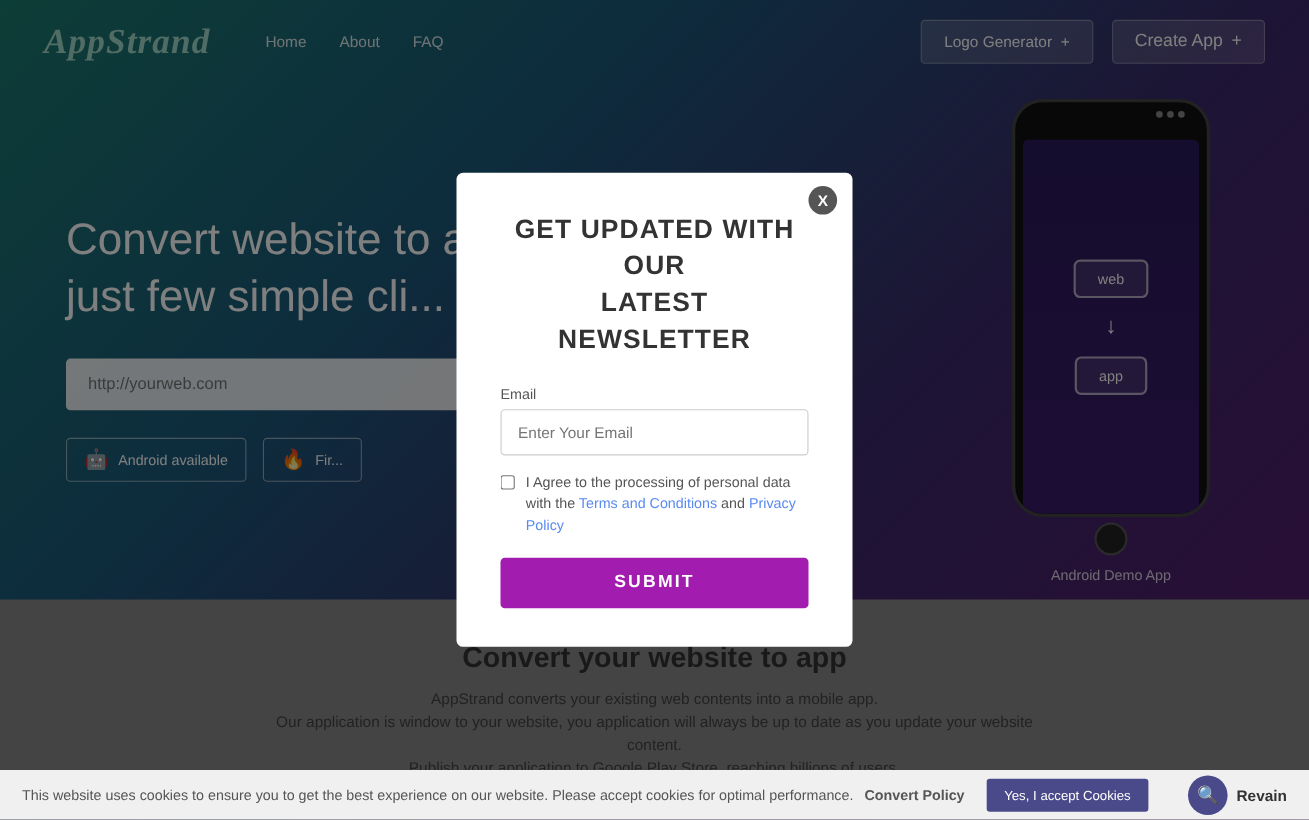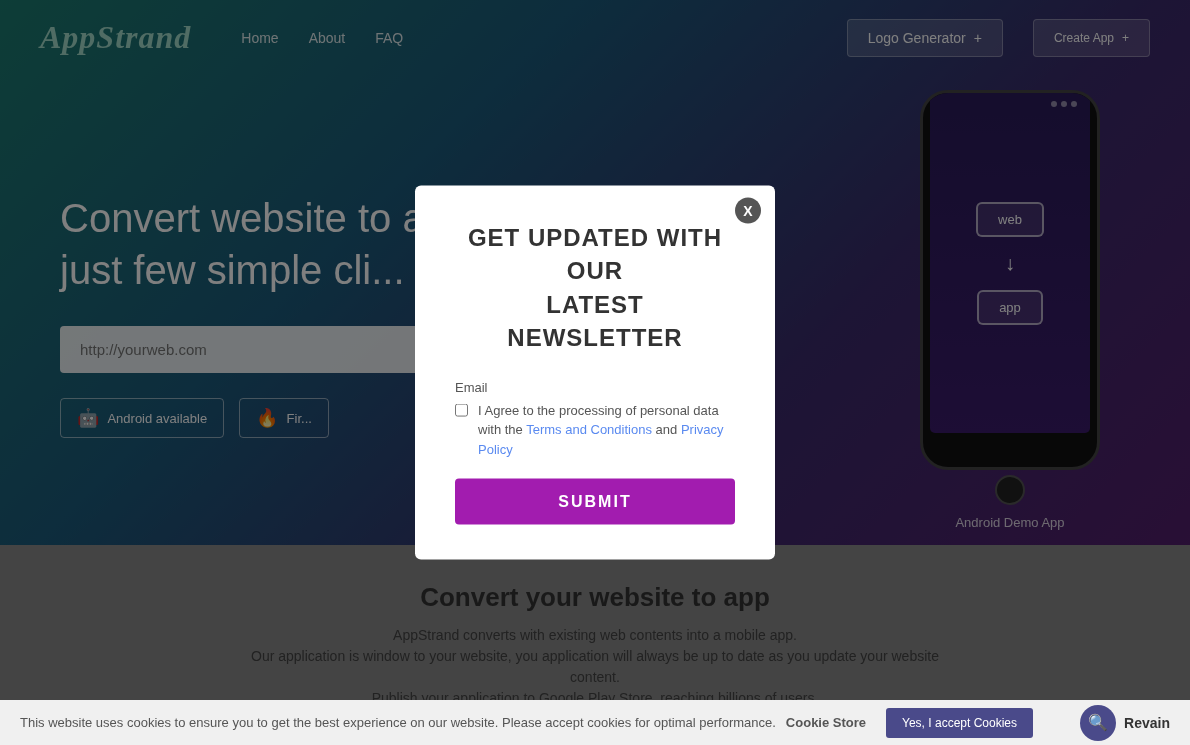--- a/index.html
+++ b/index.html
@@ -41,41 +41,41 @@
       flex: 1;
     }
     .nav a {
       color: rgba(255,255,255,0.85);
       text-decoration: none;
       font-size: 14px;
       cursor: pointer;
     }
     .header-buttons {
       display: flex;
-      gap: 30px;
+      gap: 17px;
     }
     .btn-logo-gen {
       background: rgba(255,255,255,0.15);
       border: 1px solid rgba(255,255,255,0.3);
       color: white;
       padding: 10px 20px;
       border-radius: 4px;
       font-size: 14px;
       cursor: pointer;
       display: flex;
       align-items: center;
       gap: 8px;
     }
     .btn-create-app {
       background: rgba(255,255,255,0.15);
       border: 1px solid rgba(255,255,255,0.3);
       color: white;
       padding: 10px 20px;
       border-radius: 4px;
-      font-size: 12px;
+      font-size: 16px;
       cursor: pointer;
       display: flex;
       align-items: center;
       gap: 8px;
     }
 
     
     .hero {
       position: absolute;
       top: 75px;
@@ -139,21 +139,21 @@
     .phone-mockup {
       width: 180px;
       height: 380px;
       background: #111;
       border-radius: 28px;
       border: 3px solid #444;
       margin: 0 auto;
       overflow: hidden;
       position: relative;
       display: flex;
-      align-items: flex-start;
+      align-items: flex-end;
       justify-content: center;
     }
     .phone-screen {
       width: 160px;
       height: 340px;
       background: linear-gradient(180deg, #2a1a5a 0%, #3a1a6a 100%);
       display: flex;
       flex-direction: column;
       align-items: center;
       justify-content: center;
@@ -433,48 +433,49 @@
       <div class="phone-app-box">app</div>
     </div>
   </div>
   <div class="phone-home-btn"></div>
   <div class="phone-caption">Android Demo App</div>
 </div>
 
 <div class="lower-section">
   <h2>Convert your website to app</h2>
   <p>
-    <span>AppStrand converts with existing web contents into a mobile app.</span><br>
+    <span>AppStrand converts your existing web contents into a mobile app.</span><br>
     <span>Our application is window to your website, you application will always be up to date as you update your website content.</span><br>
     <span>Publish your application to Google Play Store, reaching billions of users.</span>
   </p>
 </div>
 
 <div class="overlay"></div>
 
 <div class="modal">
   <button class="modal-close">X</button>
   <div class="modal-title">
     <span>GET UPDATED WITH OUR</span><br>
     <span>LATEST NEWSLETTER</span>
   </div>
   <div class="modal-label">Email</div>
+  <input class="modal-input" type="email" placeholder="Enter Your Email" style="">
   <div class="modal-checkbox-row">
     <input type="checkbox" style="">
     <span>
       <span>I Agree to the processing of personal data with the</span>
       <a>Terms and Conditions</a>
       <span>and</span>
       <a>Privacy Policy</a>
     </span>
   </div>
   <button class="modal-submit">SUBMIT</button>
 </div>
 
 <div class="cookie-bar">
   <span>This website uses cookies to ensure you to get the best experience on our website. Please accept cookies for optimal performance.</span>
-  <a>Cookie Store</a>
+  <a>Convert Policy</a>
   <button class="cookie-accept-btn">Yes, I accept Cookies</button>
   <div class="revain-area">
     <div class="revain-icon">🔍</div>
     <span class="revain-text">Revain</span>
   </div>
 </div>
 
 </body></html>

